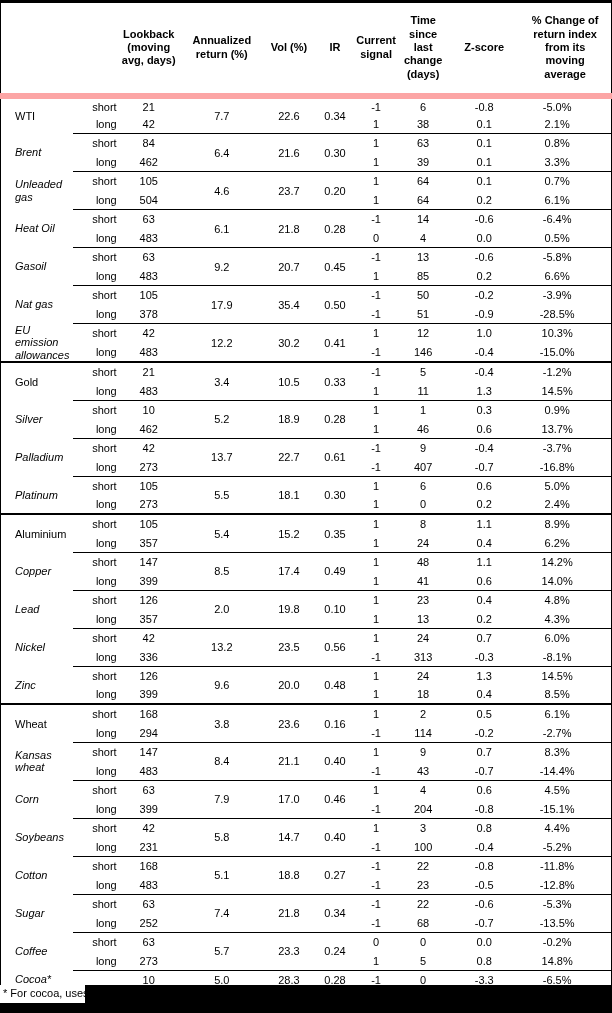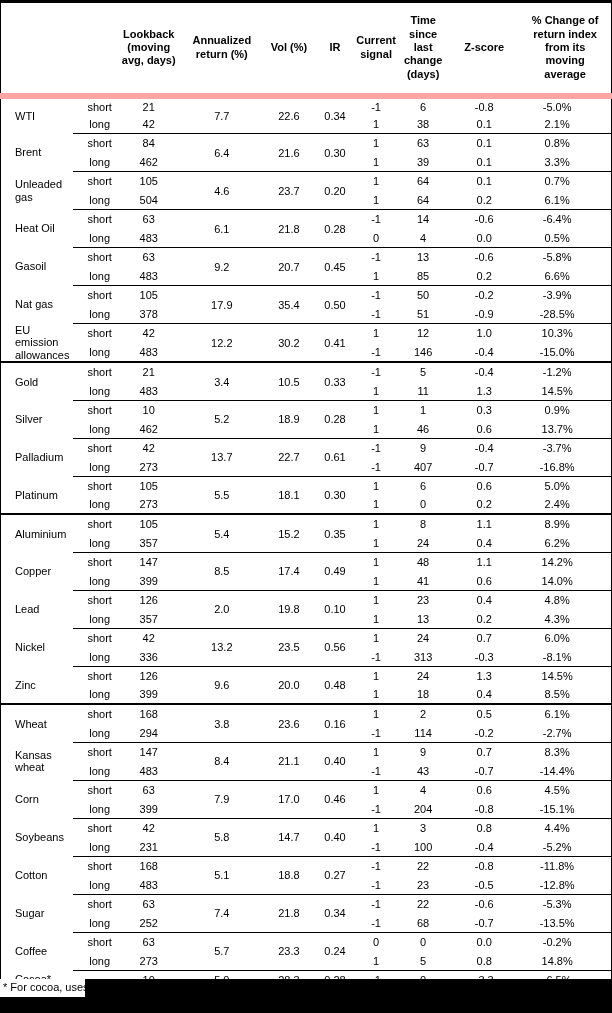--- a/index.html
+++ b/index.html
@@ -56,35 +56,35 @@
     white-space: nowrap;
     overflow: visible;
   }
   tbody td.name {
     text-align: left;
     padding-left: 14px;
     white-space: normal;
     line-height: 1.15;
   }
   tbody td.type {
-    text-align: center;
+    text-align: right;
     padding-left: 10px;
   }
   tbody td.pct { padding-right: 16px; }
   tr.group-start td { border-top: 1px solid #000; }
-  tr.group-start td.name { border-top: none; }
+  tr.group-start td.name { border-top: none; font-style: italic; }
   tr.section-start td { border-top: 2px solid #000; }
   table.signals { border-bottom: 2px solid #000; }
 
   .footer-bar {
     position: absolute;
     left: 0;
     bottom: 0;
     width: 612px;
-    height: 34px;
+    height: 28px;
     background: #000000;
   }
   .footnote-box {
     position: absolute;
     left: 0;
     top: 0;
     height: 18px;
     width: 86px;
     background: #ffffff;
     border-right: 1px solid #000;

